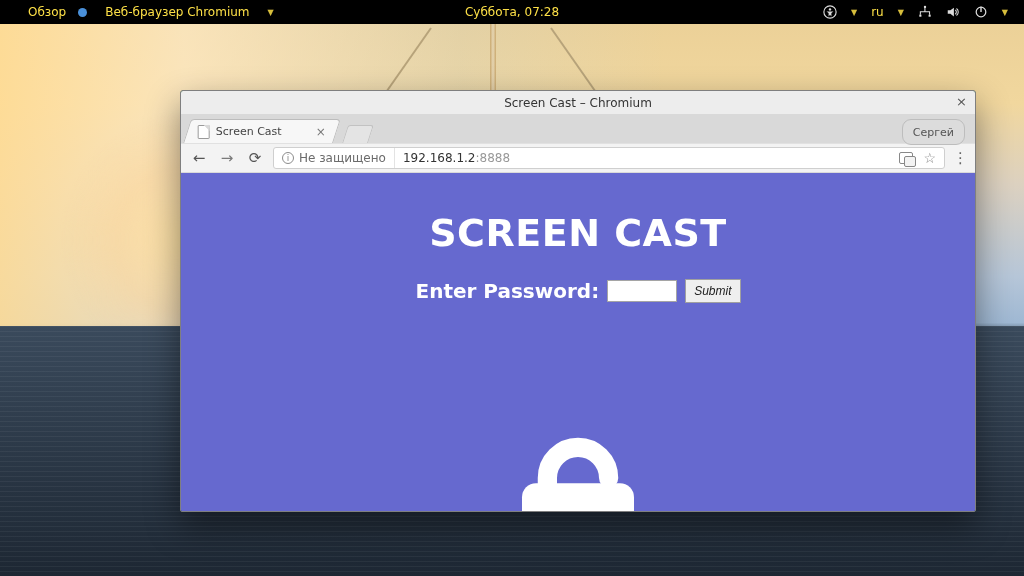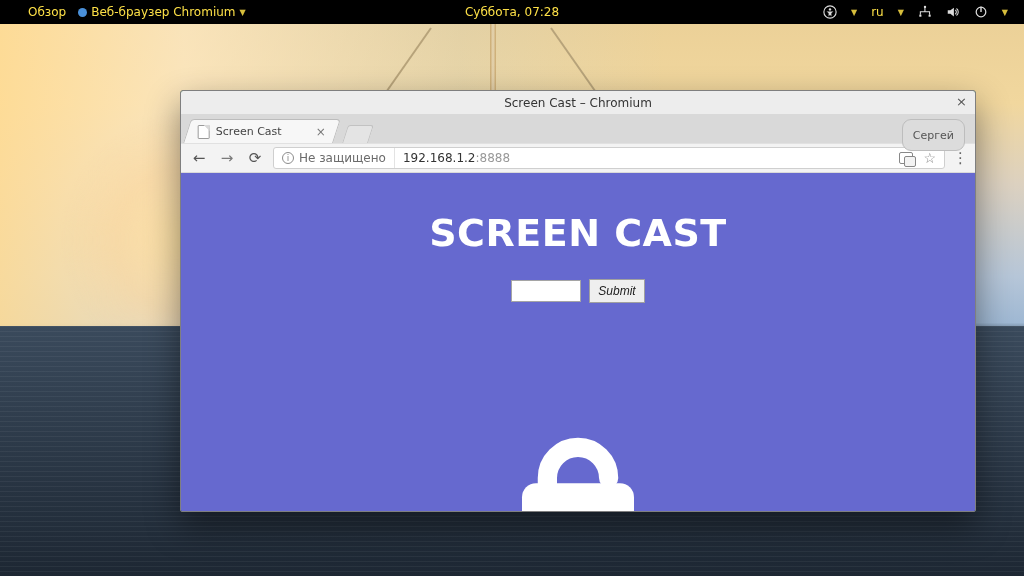--- a/index.html
+++ b/index.html
@@ -7,21 +7,21 @@
 
     
     .topbar {
       position: absolute; top: 0; left: 0; right: 0; height: 24px;
       background: #000; color: #fde047; font-size: 12px;
       display: flex; align-items: center; z-index: 100;
     }
     .topbar .left { display: flex; align-items: center; gap: 12px; padding-left: 28px; }
     .topbar .center { position: absolute; left: 50%; transform: translateX(-50%); font-weight: 500; }
     .topbar .right { margin-left: auto; display: flex; align-items: center; gap: 14px; padding-right: 16px; }
-    .topbar .app { display: inline-flex; align-items: center; gap: 4px; }
+    .topbar .app { display: inline-flex; align-items: center; gap: 18px; }
     .blue-dot { width: 9px; height: 9px; border-radius: 50%; background: #4a90d9; display: inline-block; }
     .tri-down { font-size: 8px; opacity: .85; }
 
     
     .desktop {
       position: absolute; inset: 0;
       background:
         linear-gradient(90deg, rgba(255,220,150,.9) 0%, rgba(255,235,200,.7) 18%, rgba(180,210,240,.15) 45%, rgba(140,180,225,.0) 65%),
         linear-gradient(to bottom,
           #eacf96 0%,
@@ -85,21 +85,21 @@
     .tab > * { transform: skewX(18deg); }
     .tab .favicon { width: 12px; height: 14px; border: 1px solid #9a9a9a; border-radius: 1px; background: #fff; position: relative; }
     .tab .favicon::after { content: ""; position: absolute; right: -1px; top: -1px; border: 3px solid transparent; border-top-color: #d9d9d9; border-right-color: #d9d9d9; }
     .tab .tab-x { margin-left: auto; color: #777; cursor: pointer; font-size: 12px; }
     .newtab {
       width: 26px; height: 18px; background: #e4e4e4; border: 1px solid #c2c2c2; border-bottom: none;
       border-radius: 3px 3px 0 0; margin-left: 8px; align-self: flex-end;
       transform: skewX(-18deg);
     }
     .user-chip {
-      position: absolute; right: 10px; top: 4px; height: 32px; padding: 0 10px;
+      position: absolute; right: 10px; top: 4px; height: 26px; padding: 0 10px;
       background: #dcdcdc; border: 1px solid #bdbdbd; border-radius: 9px;
       font-size: 11px; color: #555; display: flex; align-items: center;
     }
 
     .toolbar {
       height: 30px; background: #f3f3f3; border-top: 1px solid #e1e1e1; border-bottom: 1px solid #dadada;
       display: flex; align-items: center; gap: 8px; padding: 0 8px;
     }
     .navbtn { width: 20px; text-align: center; color: #7a7a7a; font-size: 15px; cursor: pointer; }
     .navbtn.enabled { color: #555; }
@@ -247,20 +247,21 @@
         <span class="star">☆</span>
       </div>
     </div>
 
     <span class="kebab">⋮</span>
   </div>
 
   <div class="viewport">
     <div class="page-title">SCREEN CAST</div>
     <div class="form-row">
+      <span>Enter Password:</span>
       <input type="text" value="" style="">
       <button>Submit</button>
     </div>
 
     <span class="lock">
       <svg width="170" height="140" viewBox="0 0 170 160">
         <path d="M50 160 V120 a35 35 0 0 1 70 0" fill="none" stroke="#ffffff" stroke-width="22" stroke-linecap="round"></path>
         <rect x="21" y="126" width="128" height="80" rx="16" fill="#ffffff"></rect>
       </svg>
     </span>

